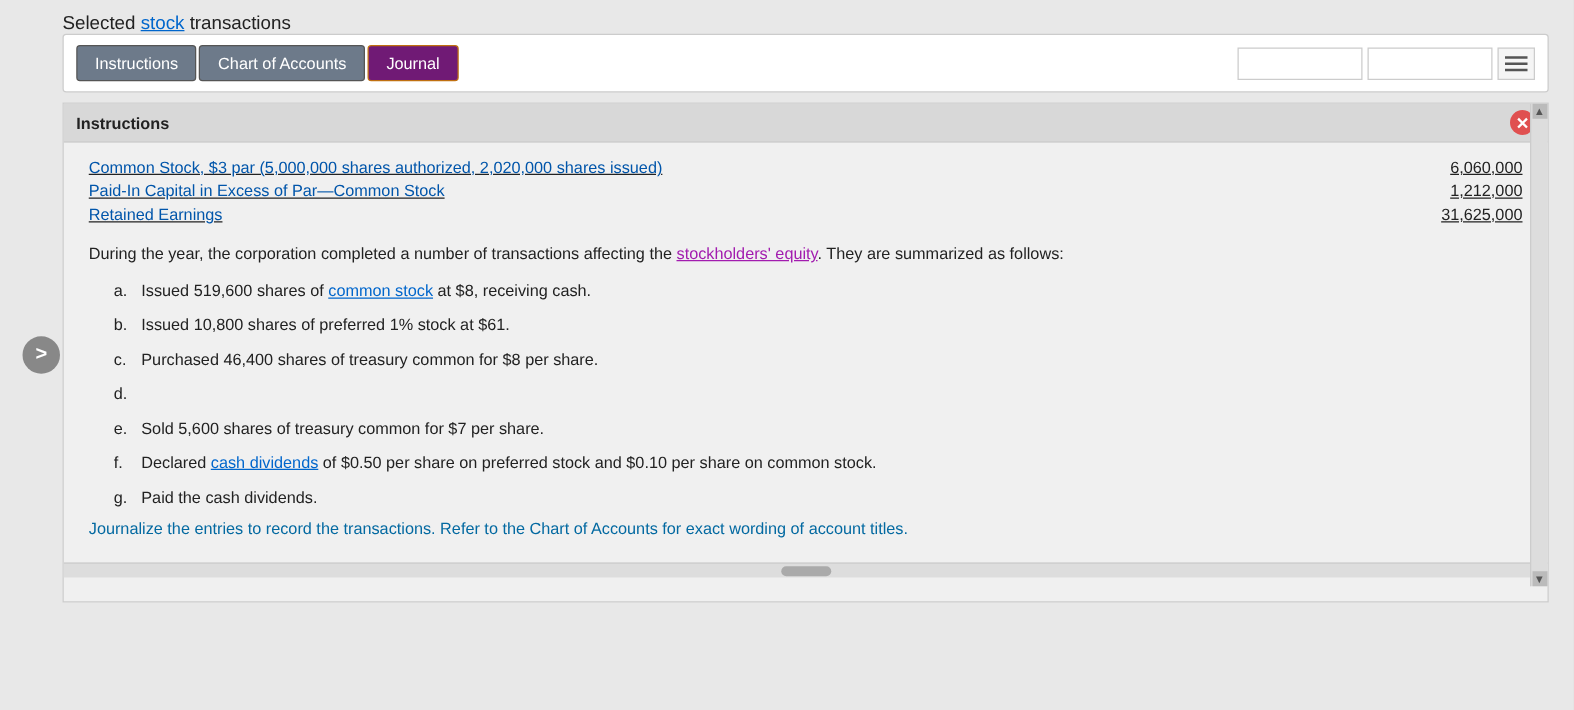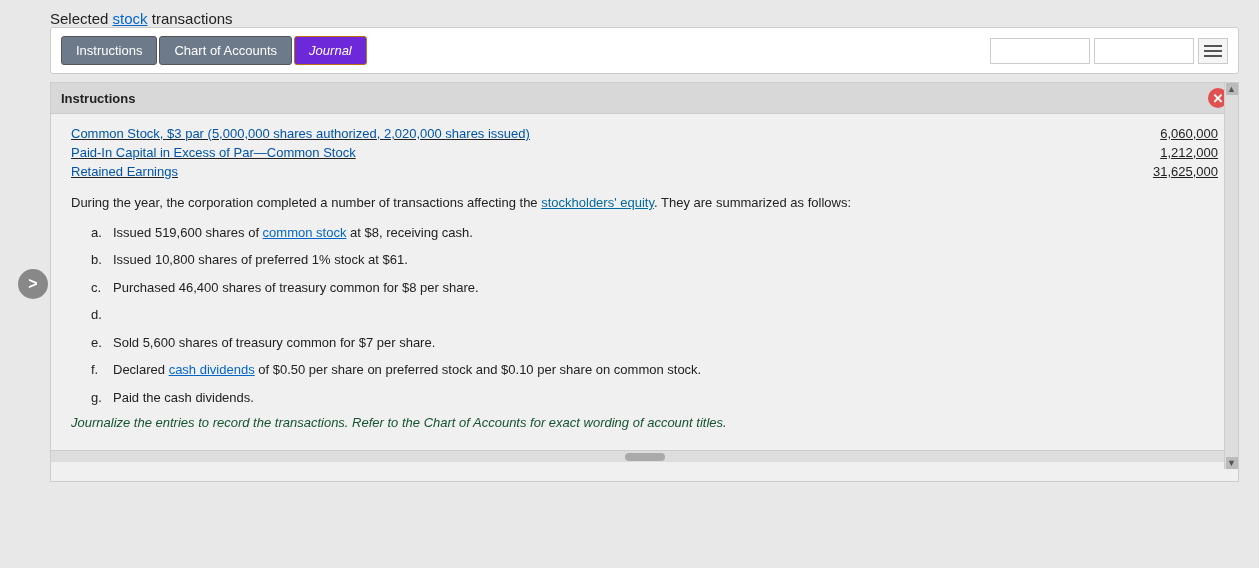--- a/index.html
+++ b/index.html
@@ -48,24 +48,23 @@
       padding: 6px 14px;
       border: 1px solid #555;
       background: #6d7a8a;
       color: #fff;
       cursor: pointer;
       font-size: 13px;
       border-radius: 3px;
     }
 
     .tab-btn.active {
-      background: #6d28d9;
+      background: #701a75;
       border-color: #c07010;
       color: #fff;
-      font-style: italic;
     }
 
     .tab-bar-right {
       display: flex;
       align-items: center;
       gap: 4px;
     }
 
     .search-box {
       width: 100px;
@@ -173,21 +172,21 @@
       min-width: 100px;
     }
 
     .description-text {
       margin: 12px 0 10px 0;
       font-size: 13px;
       line-height: 1.5;
     }
 
     .description-text a {
-      color: #0369a1;
+      color: #a21caf;
       text-decoration: underline;
     }
 
     .transactions-list {
       list-style: none;
       margin-left: 20px;
     }
 
     .transactions-list li {
       margin-bottom: 8px;
@@ -201,23 +200,22 @@
       min-width: 16px;
       font-weight: normal;
     }
 
     .trans-text a {
       color: #0066cc;
       text-decoration: underline;
     }
 
     .journalize-text {
-      font-style: italic;
-      font-size: 13px;
-      color: #14532d;
+      font-size: 13px;
+      color: #0369a1;
     }
 
     .scrollbar-bottom {
       height: 12px;
       background: #ddd;
       border-top: 1px solid #ccc;
       display: flex;
       justify-content: center;
       align-items: center;
     }

